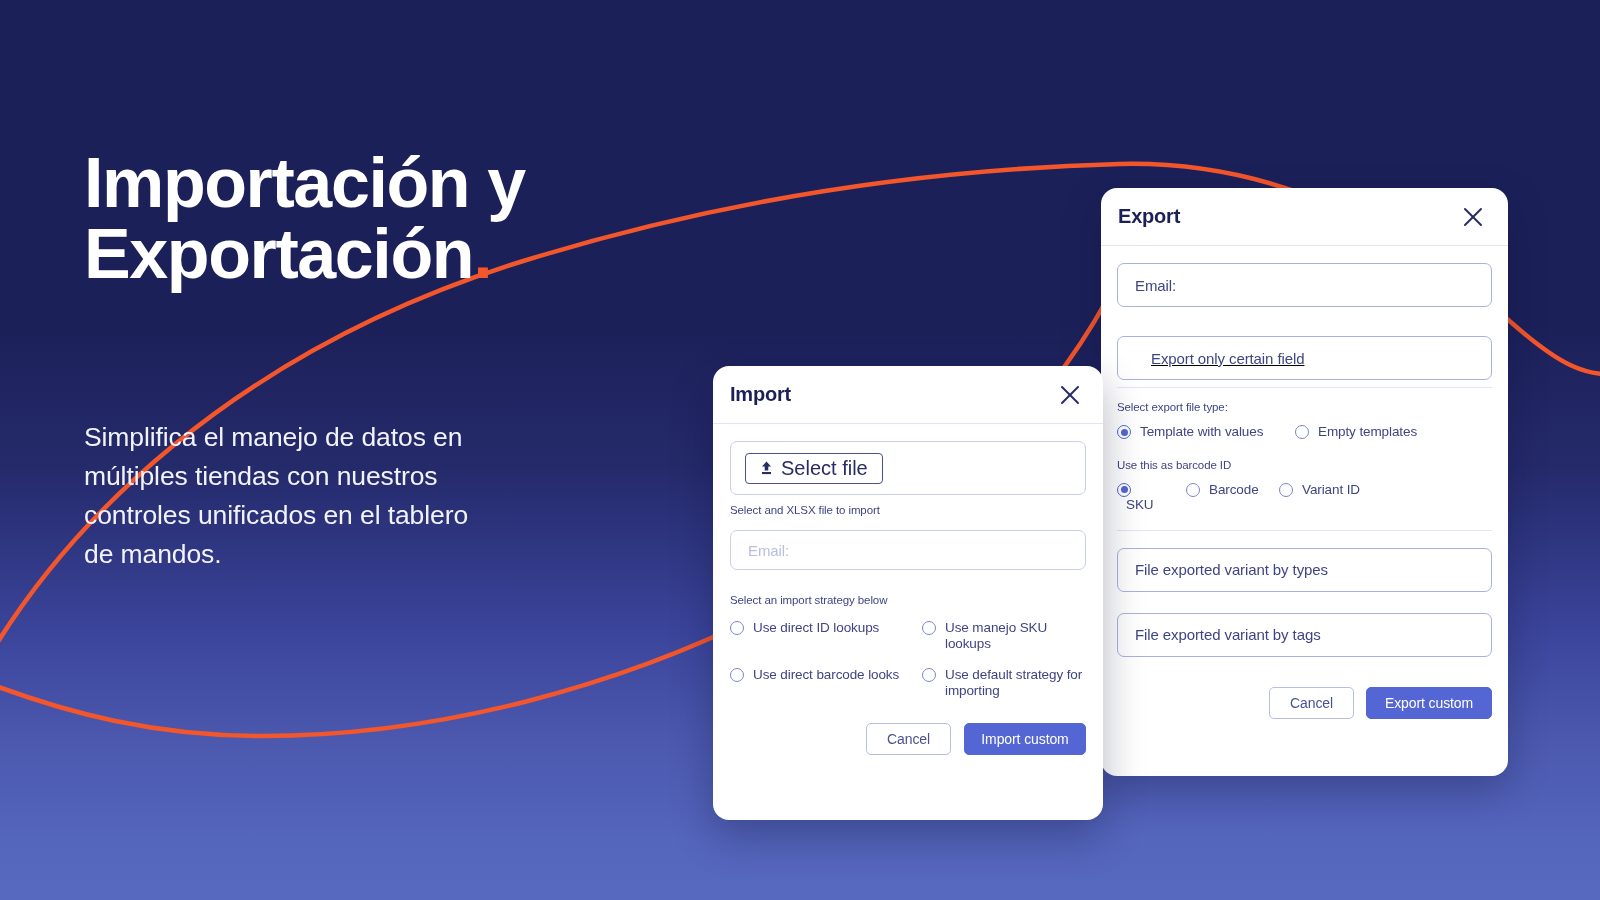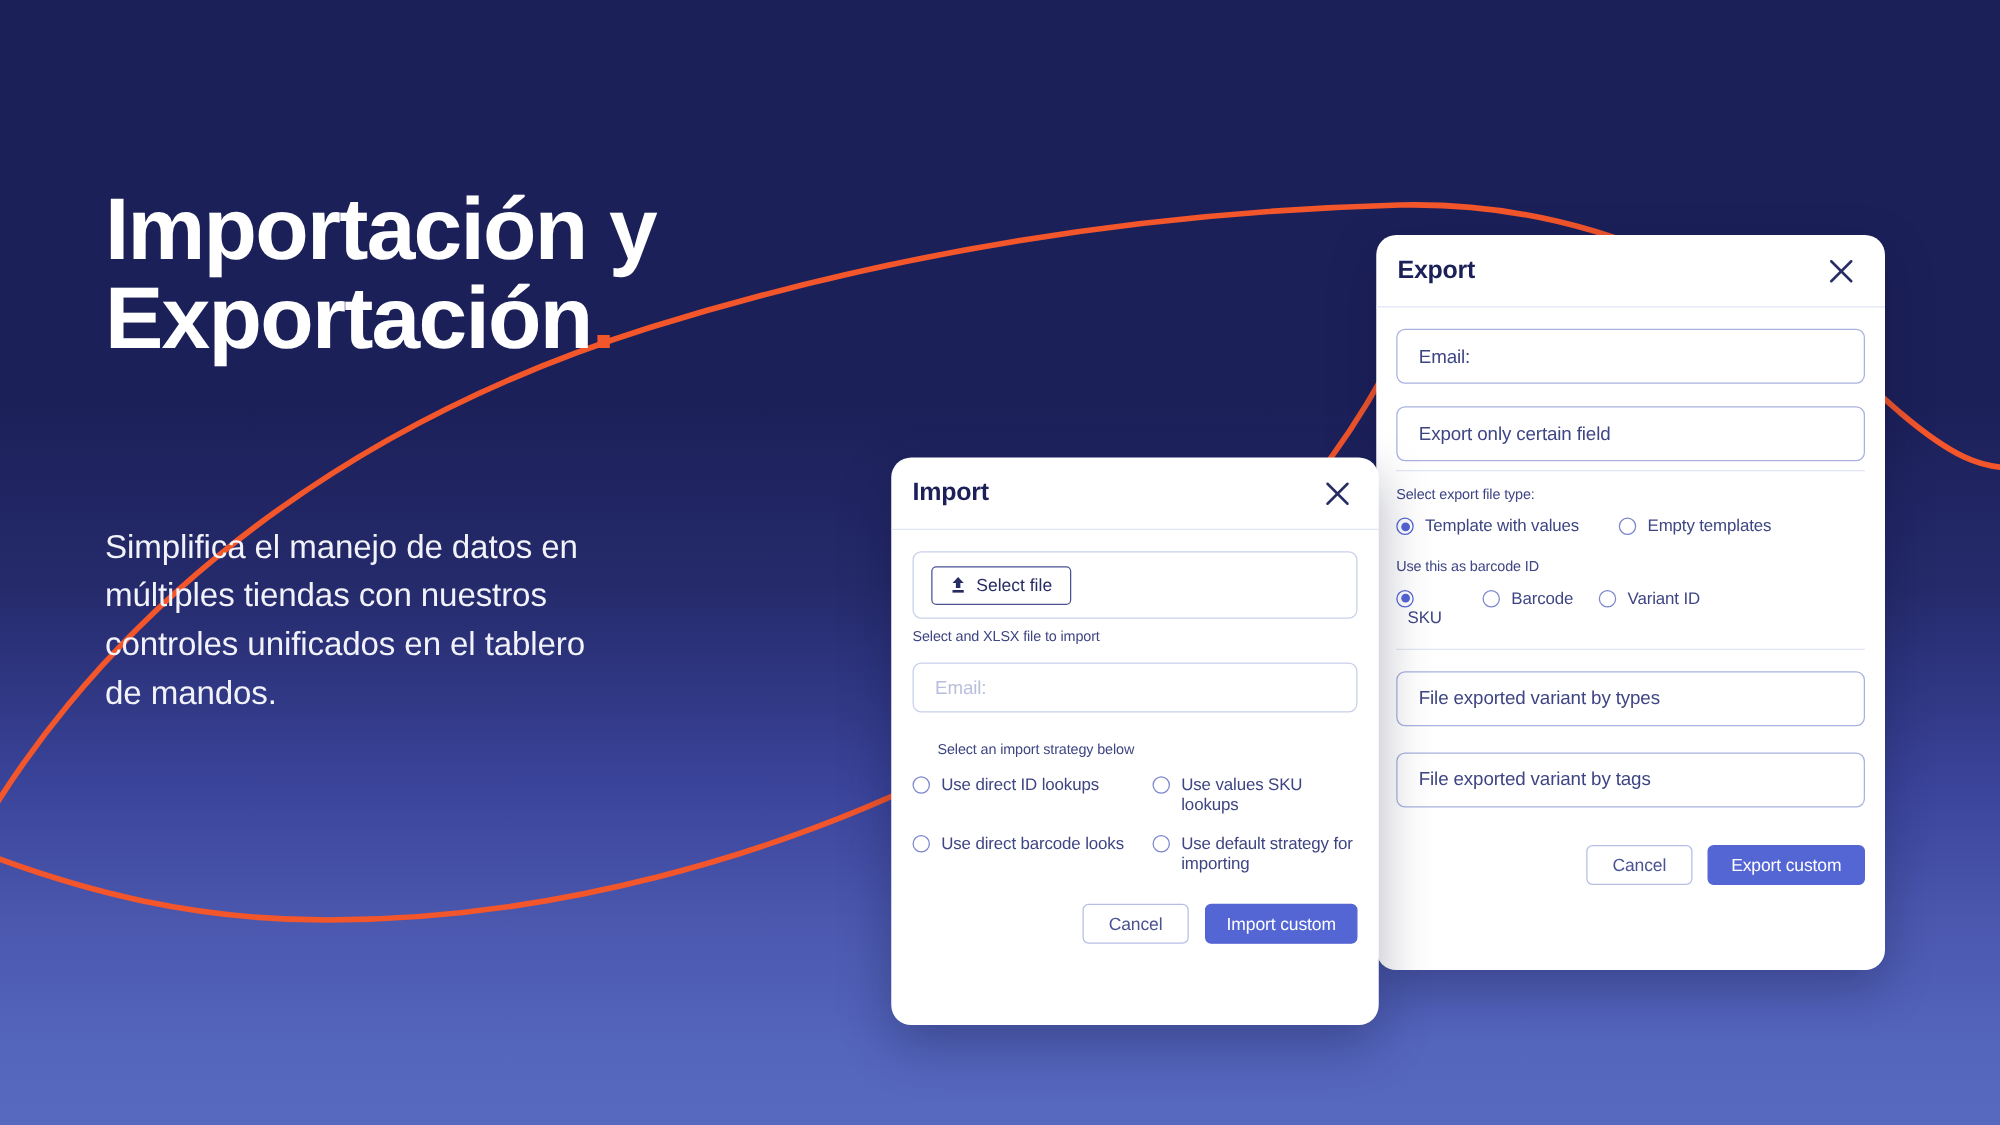--- a/index.html
+++ b/index.html
@@ -202,21 +202,21 @@
     border: 1px solid #5465D4;
     background: #5465D4;
     color: #FFFFFF;
   }
 
   .btn-file {
     border: 1px solid #4A5291;
     background: #FFFFFF;
     color: #272C63;
     border-radius: 4px;
-    font-size: 14px;
+    font-size: 20px;
     display: inline-flex;
     align-items: center;
     gap: 8px;
     padding: 0 14px;
     height: 31px;
     cursor: pointer;
   }
 
   .upload-icon {
     width: 13px;
@@ -242,22 +242,23 @@
     padding: 17px 16px 0 16px;
   }
 
   #export-email {
     height: 44px;
     padding: 0 17px;
   }
 
   #export-certain {
     height: 44px;
-    padding: 0 17px;
-    margin-top: 18px;
+    padding: 0 33px;
+    margin-top: 29px;
+    text-decoration: underline;
   }
 
   #export-options {
     margin-top: 7px;
     border-top: 1px solid #E2E5F3;
     padding-top: 13px;
   }
 
   #export-filetype-label { margin-bottom: 11px; }
 
@@ -325,21 +326,21 @@
 
   #import-file-helper { margin-top: 9px; }
 
   #import-email {
     height: 40px;
     padding: 0 17px;
     margin-top: 14px;
     border-color: #C9CFEA;
   }
 
-  #import-strategy-label { margin-top: 24px; margin-bottom: 14px; margin-left: 20px; }
+  #import-strategy-label { margin-top: 24px; margin-bottom: 14px; }
 
   .strategy-grid {
     display: grid;
     grid-template-columns: 192px 1fr;
     row-gap: 15px;
   }
 
   #import-actions {
     display: flex;
     justify-content: flex-end;
@@ -492,21 +493,21 @@
 
       <div class="helper" id="import-strategy-label">Select an import strategy below</div>
 
       <div class="strategy-grid">
         <label class="radio">
           <span class="radio-mark"></span>
           <span class="radio-label">Use direct ID lookups</span>
         </label>
         <label class="radio">
           <span class="radio-mark"></span>
-          <span class="radio-label">Use values SKU lookups</span>
+          <span class="radio-label">Use manejo SKU lookups</span>
         </label>
         <label class="radio">
           <span class="radio-mark"></span>
           <span class="radio-label">Use direct barcode looks</span>
         </label>
         <label class="radio">
           <span class="radio-mark"></span>
           <span class="radio-label" style="max-width:150px">Use default strategy for importing</span>
         </label>
       </div>

